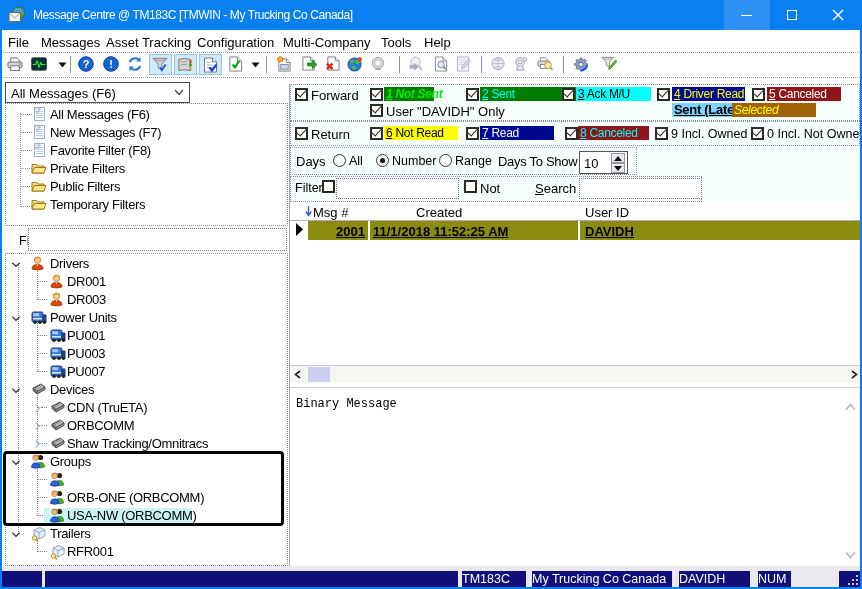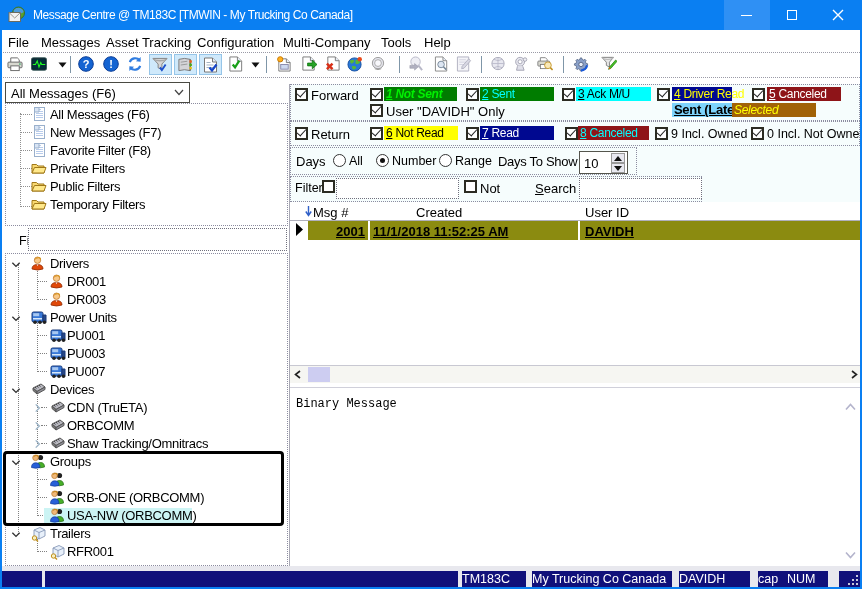--- a/index.html
+++ b/index.html
@@ -466,27 +466,27 @@
 <div class="a" style="left:290px;top:84px;width:570px;height:118px;background:#f6fdfd"></div>
 <div class="a" style="left:289px;top:84px;width:1px;height:482px;background:#a8a8b4"></div>
 <div class="a" style="left:290px;top:84px;width:570px;height:37px;border:1px dotted #8c8ca0"></div>
 <div class="a" style="left:290px;top:121px;width:570px;height:25px;border:1px dotted #8c8ca0"></div>
 <div class="a" style="left:290px;top:147px;width:347px;height:28px;border:1px dotted #8c8ca0"></div>
 <div class="a" style="left:290px;top:176px;width:412px;height:26px;border:1px dotted #8c8ca0"></div>
 <div id="filters">
 <div class="cb c" style="left:295px;top:88px"></div>
     <div class="lbl" style="left:311px;top:88px">Forward</div>
 <div class="cb c" style="left:370px;top:88px"></div>
-    <div class="box" style="left:384px;top:87px;width:73px;background:#007c00;color:#00f000;font-weight:bold;font-style:italic"><u>1</u> Not Sent</div>
+    <div class="box" style="left:384px;top:87px;width:50px;background:#007c00;color:#00f000;font-weight:bold;font-style:italic"><u>1</u> Not Sent</div>
 <div class="cb c" style="left:466px;top:88px"></div>
-    <div class="box" style="left:480px;top:87px;width:74px;background:#007c00;color:#00ffff"><u>2</u> Sent</div>
+    <div class="box" style="left:480px;top:87px;width:96px;background:#007c00;color:#00ffff"><u>2</u> Sent</div>
 <div class="cb c" style="left:562px;top:88px"></div>
     <div class="box" style="left:576px;top:87px;width:75px;background:#00ffff;color:#000"><u>3</u> Ack M/U</div>
 <div class="cb c" style="left:657px;top:88px"></div>
-    <div class="box" style="left:672px;top:87px;width:60px;background:#000890;color:#ffff00"><u>4</u> Driver Read</div>
+    <div class="box" style="left:672px;top:87px;width:73px;background:#000890;color:#ffff00"><u>4</u> Driver Read</div>
 <div class="cb c" style="left:752px;top:88px"></div>
     <div class="box" style="left:767px;top:87px;width:74px;background:#8e1418;color:#fff"><u>5</u> Canceled</div>
 <div class="cb c" style="left:370px;top:104px"></div>
     <div class="lbl" style="left:386px;top:104px">User "DAVIDH" Only</div>
 <div class="box" style="left:672px;top:103px;width:73px;background:#7dd3fc;color:#000;font-weight:bold;font-size:13px"><u>Sent (Late)</u></div>
 <div class="box" style="left:732px;top:103px;width:84px;background:#a16207;color:#ffff00;font-style:italic">Selected</div>
 <div class="cb c" style="left:295px;top:127px"></div>
     <div class="lbl" style="left:311px;top:127px">Return</div>
 <div class="cb c" style="left:370px;top:127px"></div>
     <div class="box" style="left:384px;top:126px;width:74px;background:#ffff00;color:#000"><u>6</u> Not Read</div>
@@ -562,21 +562,21 @@
     <path d="M1 1.5 L5.5 6.5 L10 1.5" fill="none" stroke="#b4b4cc" stroke-width="1.6"></path>
   </svg>
 
 <div class="a" style="left:0;top:566px;width:862px;height:23px;background:#e8e8ee"></div>
 <div class="seg" style="left:2px;width:40px"></div>
 <div class="seg" style="left:45px;width:413px"></div>
 <div class="seg" style="left:462px;width:64px">TM183C</div>
 <div class="seg" style="left:532px;width:140px">My Trucking Co Canada</div>
 <div class="seg" style="left:679px;width:71px">DAVIDH</div>
 <div class="seg" style="left:758px;width:33px">cap</div>
-<div class="seg" style="left:787px;width:41px">NUM</div>
+<div class="seg" style="left:758px;width:24px">NUM</div>
 <div class="seg" style="left:839px;width:21px">
     <svg width="12" height="12" style="position:absolute;right:1px;bottom:1px">
       <g fill="#c8c8dc">
         <rect x="9" y="1" width="2" height="2"></rect>
         <rect x="9" y="5" width="2" height="2"></rect>
         <rect x="9" y="9" width="2" height="2"></rect>
         <rect x="5" y="5" width="2" height="2"></rect>
         <rect x="5" y="9" width="2" height="2"></rect>
         <rect x="1" y="9" width="2" height="2"></rect>
       </g>

